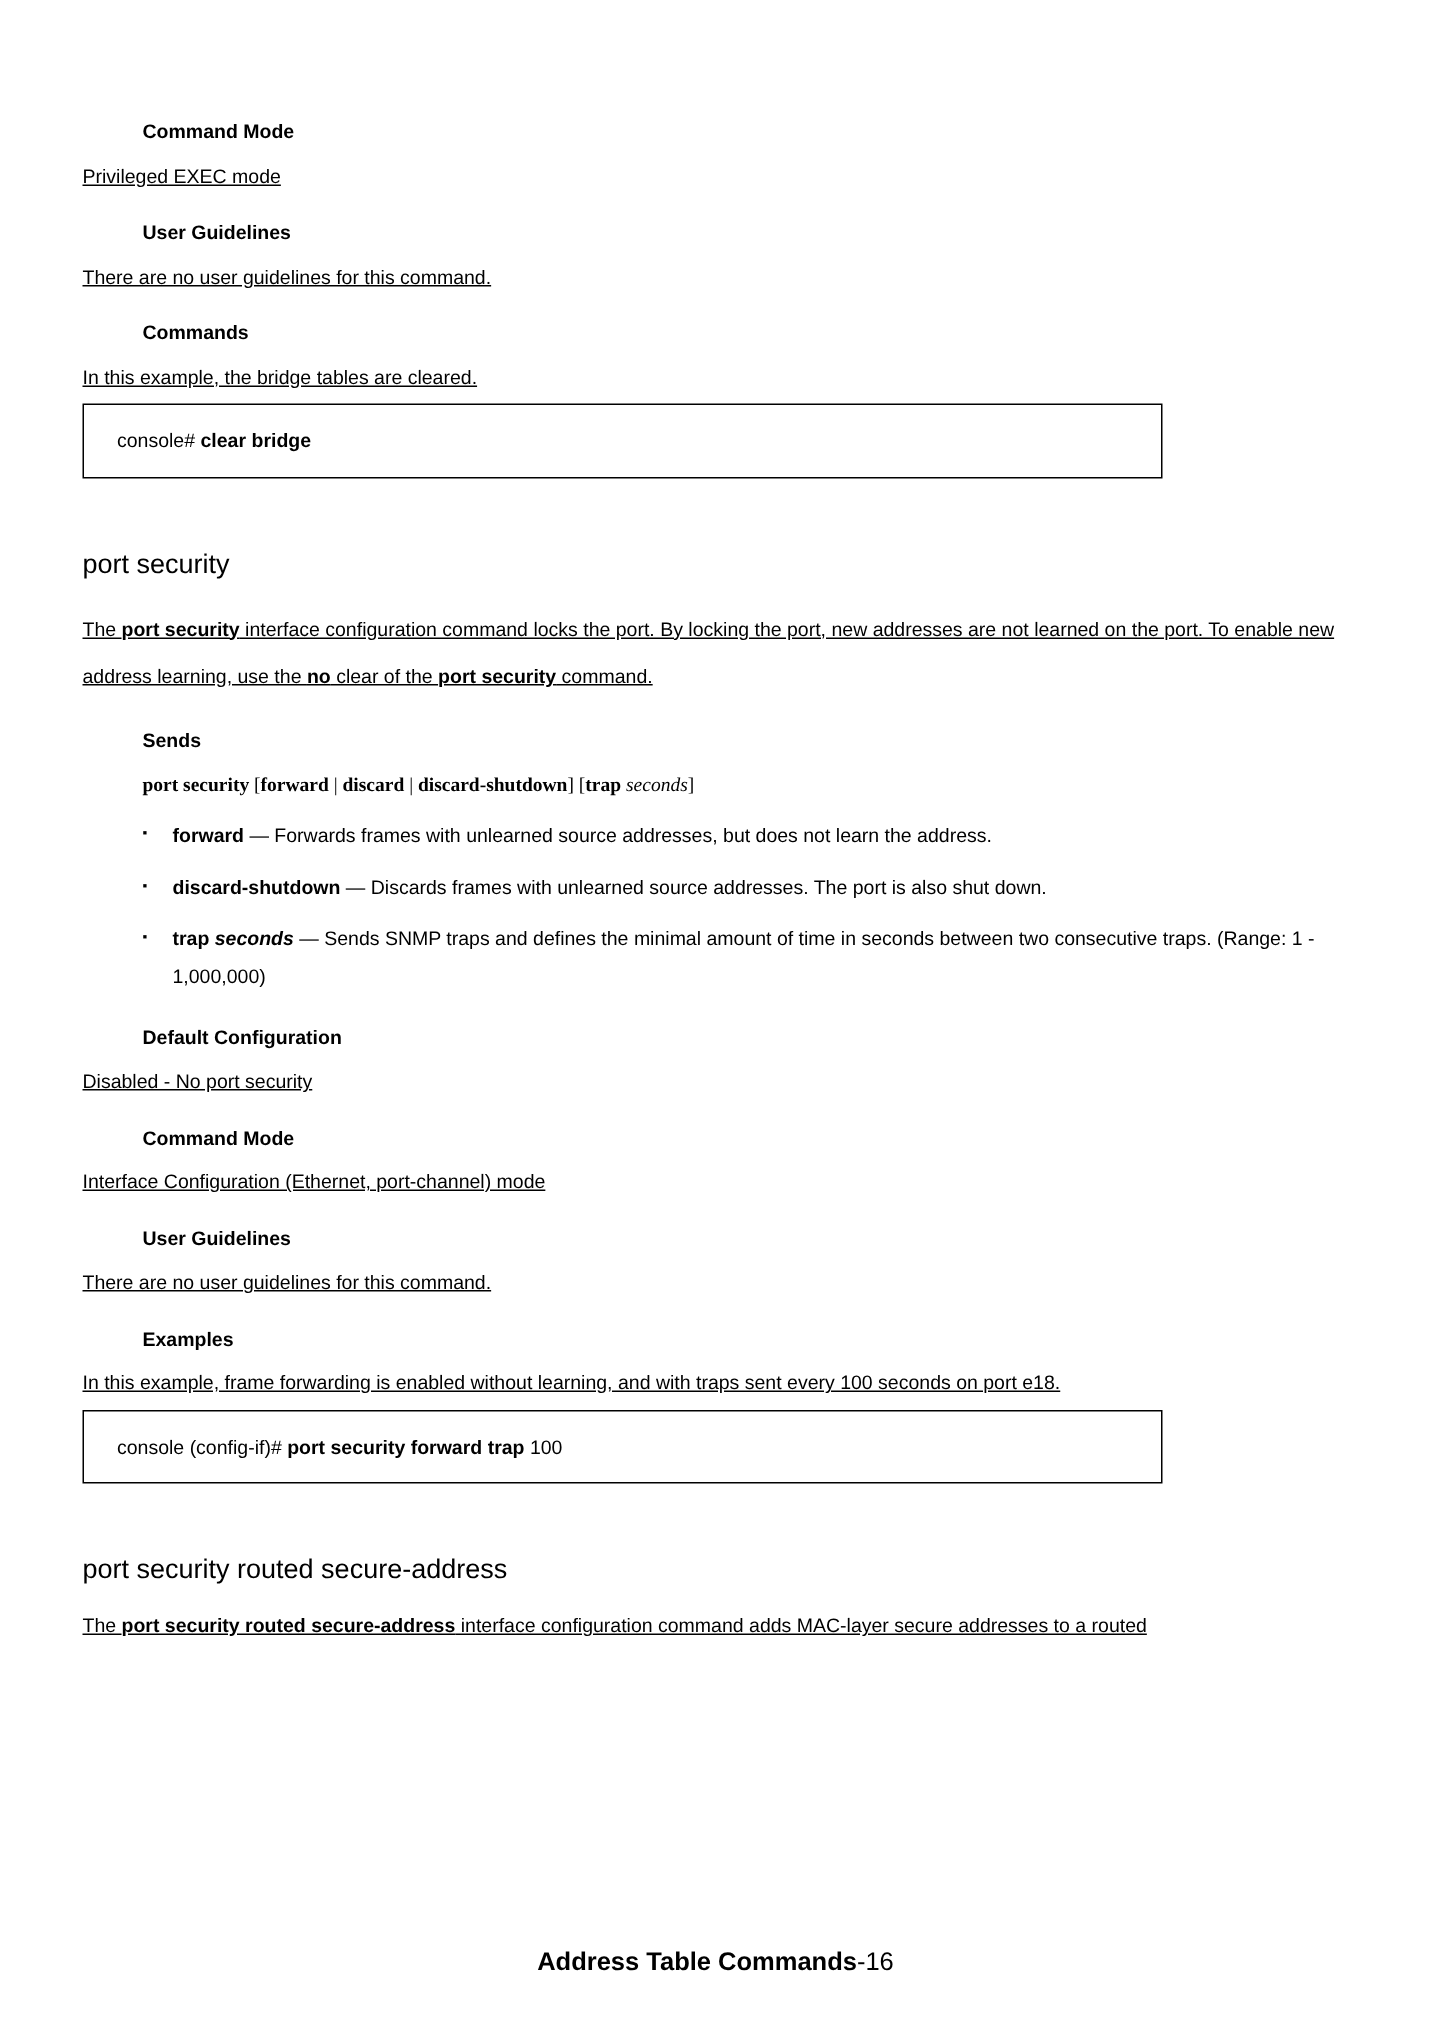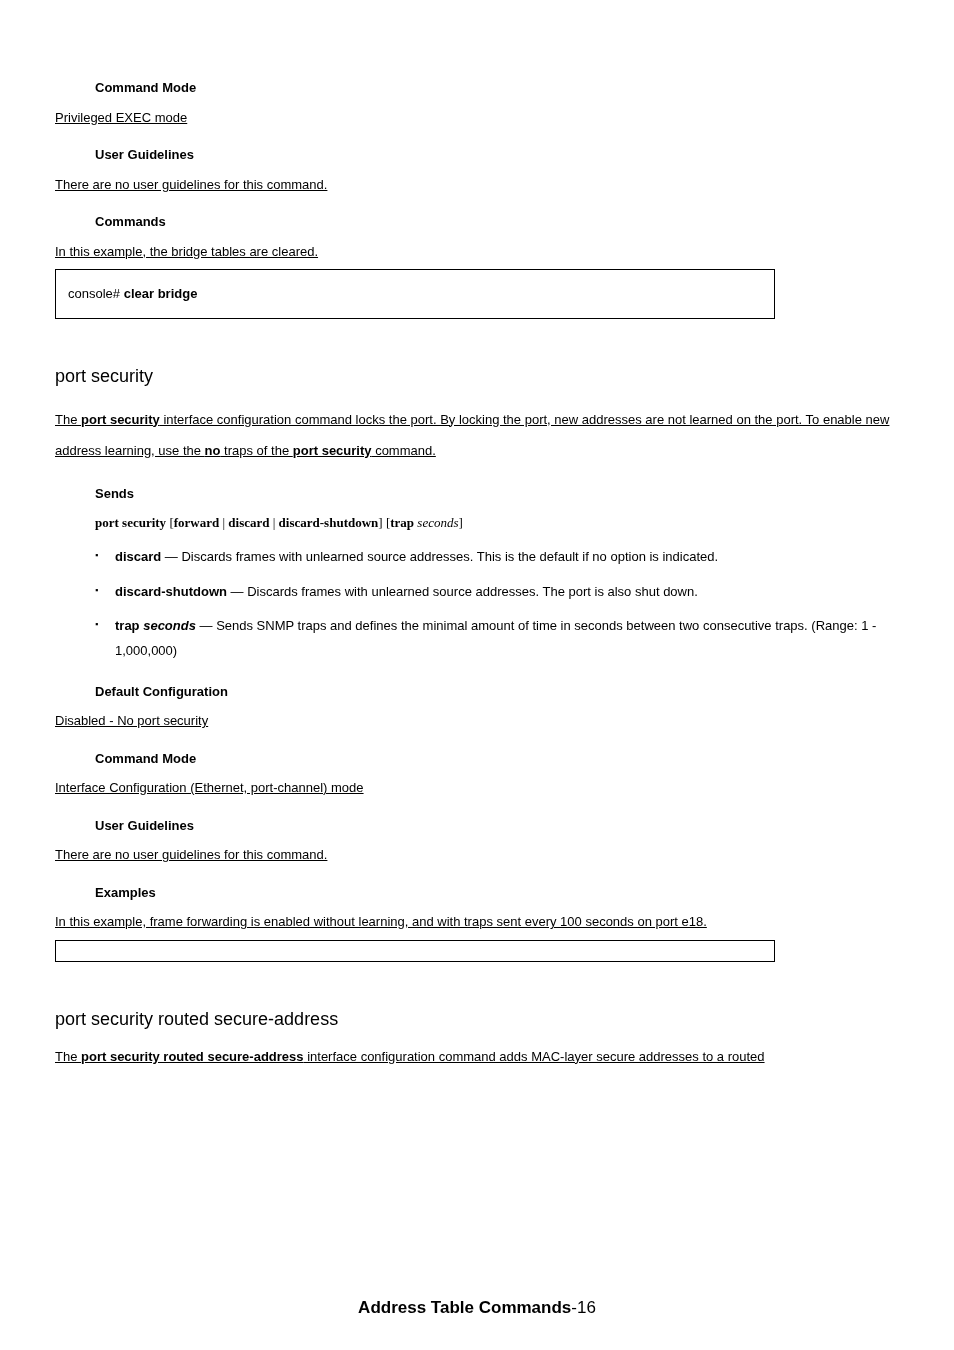--- a/index.html
+++ b/index.html
@@ -21,21 +21,21 @@
     margin-bottom: 10px;
     font-size: 13px;
     margin-left: 40px;
   }
   .body-text {
     margin: 6px 0;
     text-decoration: underline;
   }
   .code-box {
     border: 1px solid #000;
-    padding: 10px 12px;
+    padding: 10px 22px;
     margin: 8px 0 14px 0;
     width: 720px;
     font-size: 13px;
   }
   .code-line { margin: 4px 0; }
   .bold { font-weight: bold; }
   .cmd-title {
     font-size: 18px;
     font-weight: normal;
     margin-top: 44px;
@@ -91,49 +91,52 @@
 <div class="code-box">
   <div class="code-line">
     <span>console#</span>
     <span class="bold">clear bridge</span>
   </div>
 </div>
 
 <div class="cmd-title">port security</div>
 
 <div class="body-text para-line">
-  <span>The </span><span class="bold">port security</span><span> interface configuration command locks the port. By locking the port, new addresses are not learned on the port. To enable new address learning, use the </span><span class="bold">no</span><span> traps of the </span><span class="bold">port security</span><span> command.</span>
+  <span>The </span><span class="bold">port security</span><span> interface configuration command locks the port. By locking the port, new addresses are not learned on the port. To enable new address learning, use the </span><span class="bold">no</span><span> clear of the </span><span class="bold">port security</span><span> command.</span>
 </div>
 
 <div class="section-heading">Sends</div>
 
 <div class="syntax-line">
   <span>port security</span>
   <span class="sep"> [</span><span>forward</span><span class="sep"> | </span><span>discard</span><span class="sep"> | </span><span>discard-shutdown</span><span class="sep">] [</span><span>trap</span><span class="sep"> <i>seconds</i>]</span>
 </div>
 
 <ul class="opts">
-  <li><span class="bold">discard</span><span> — Discards frames with unlearned source addresses. This is the default if no option is indicated.</span></li>
+  <li><span class="bold">forward</span><span> — Forwards frames with unlearned source addresses, but does not learn the address.</span></li>
   <li><span class="bold">discard-shutdown</span><span> — Discards frames with unlearned source addresses. The port is also shut down.</span></li>
   <li><span class="bold">trap </span><i class="bold">seconds</i><span> — Sends SNMP traps and defines the minimal amount of time in seconds between two consecutive traps. (Range: 1 - 1,000,000)</span></li>
 </ul>
 
 <div class="section-heading">Default Configuration</div>
 <div class="body-text">Disabled - No port security</div>
 
 <div class="section-heading">Command Mode</div>
 <div class="body-text">Interface Configuration (Ethernet, port-channel) mode</div>
 
 <div class="section-heading">User Guidelines</div>
 <div class="body-text">There are no user guidelines for this command.</div>
 
 <div class="section-heading">Examples</div>
 <div class="body-text">In this example, frame forwarding is enabled without learning, and with traps sent every 100 seconds on port e18.</div>
 
 <div class="code-box">
+  <div class="code-line">
+    <span>console (config-if)# </span><span class="bold">port security forward trap</span><span> 100</span>
+  </div>
 </div>
 
 <div class="cmd-title">port security routed secure-address</div>
 <div class="body-text">
   <span>The </span><span class="bold">port security routed secure-address</span><span> interface configuration command adds MAC-layer secure addresses to a routed</span>
 </div>
 
 <div class="page-footer">
   <span class="bold">Address Table Commands</span><span>-16</span>
 </div>

